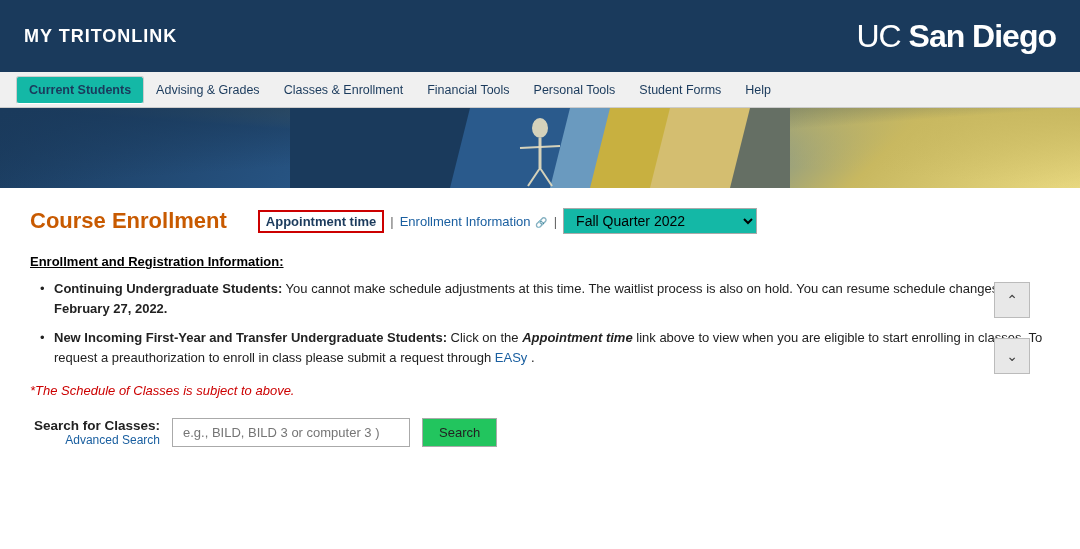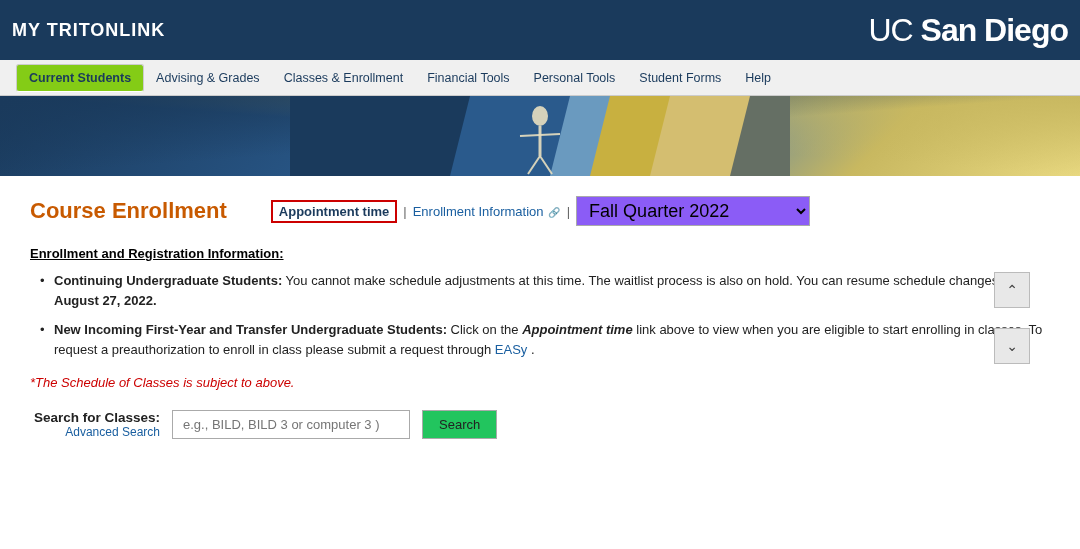--- a/index.html
+++ b/index.html
@@ -4,22 +4,22 @@
   <style>
     * { margin: 0; padding: 0; box-sizing: border-box; }
     body { font-family: Arial, Helvetica, sans-serif; font-size: 13px; background: #fff; width: 1080px; min-height: 549px; overflow-x: hidden; }
 
     
     .header {
       background: #1a3a5c;
       display: flex;
       align-items: center;
       justify-content: space-between;
-      padding: 0 12px;
-      height: 60px;
+      padding: 0 24px;
+      height: 72px;
     }
     .header-title {
       color: #fff;
       font-size: 18px;
       font-weight: bold;
       letter-spacing: 1px;
     }
     .uc-logo {
       color: #fff;
       font-size: 32px;
@@ -42,21 +42,21 @@
     .nav-item {
       padding: 6px 12px;
       font-size: 12.5px;
       color: #1a3a5c;
       cursor: pointer;
       white-space: nowrap;
       border-radius: 3px;
       text-decoration: none;
     }
     .nav-item.active {
-      background: #84cc16;
+      background: #14b8a6;
       border: 1px solid #ccc;
       border-bottom: 1px solid #fff;
       font-weight: bold;
       color: #1a3a5c;
     }
 
     
     .banner {
       width: 100%;
       height: 80px;
@@ -81,21 +81,21 @@
       padding: 20px 30px;
       position: relative;
     }
 
     
     .enrollment-header {
       display: flex;
       align-items: center;
       margin-bottom: 20px;
       flex-wrap: wrap;
-      gap: 24px;
+      gap: 11px;
     }
     .course-enrollment-title {
       color: #c85a00;
       font-size: 22px;
       font-weight: bold;
       margin-right: 20px;
     }
     .header-links {
       display: flex;
       align-items: center;
@@ -119,22 +119,22 @@
       text-decoration: none;
     }
     .external-icon {
       font-size: 10px;
       color: #1a5fa0;
       margin-left: 2px;
     }
     .quarter-select {
       border: 1px solid #aaa;
       padding: 3px 24px 3px 8px;
-      font-size: 18px;
-      background: #8b5cf6;
+      font-size: 14px;
+      background: #14b8a6;
       cursor: pointer;
       appearance: auto;
     }
 
     
     .info-section {
       margin-bottom: 16px;
     }
     .info-heading {
       font-weight: bold;
@@ -302,21 +302,21 @@
         </select>
       </div>
     </div>
 
     <div class="info-section">
       <p class="info-heading">Enrollment and Registration Information:</p>
       <ul class="bullet-list">
         <li>
           <span class="bold-text">Continuing Undergraduate Students:</span>
           <span> You cannot make schedule adjustments at this time. The waitlist process is also on hold. You can resume schedule changes on </span>
-          <span class="bold-text">August 27, 2022.</span>
+          <span class="bold-text">February 27, 2022.</span>
         </li>
         <li>
           <span class="bold-text">New Incoming First-Year and Transfer Undergraduate Students:</span>
           <span> Click on the </span>
           <span class="italic-bold">Appointment time</span>
           <span> link above to view when you are eligible to start enrolling in classes. To request a preauthorization to enroll in class please submit a request through </span>
           <a class="link-blue">EASy</a>
           <span>.</span>
         </li>
       </ul>

